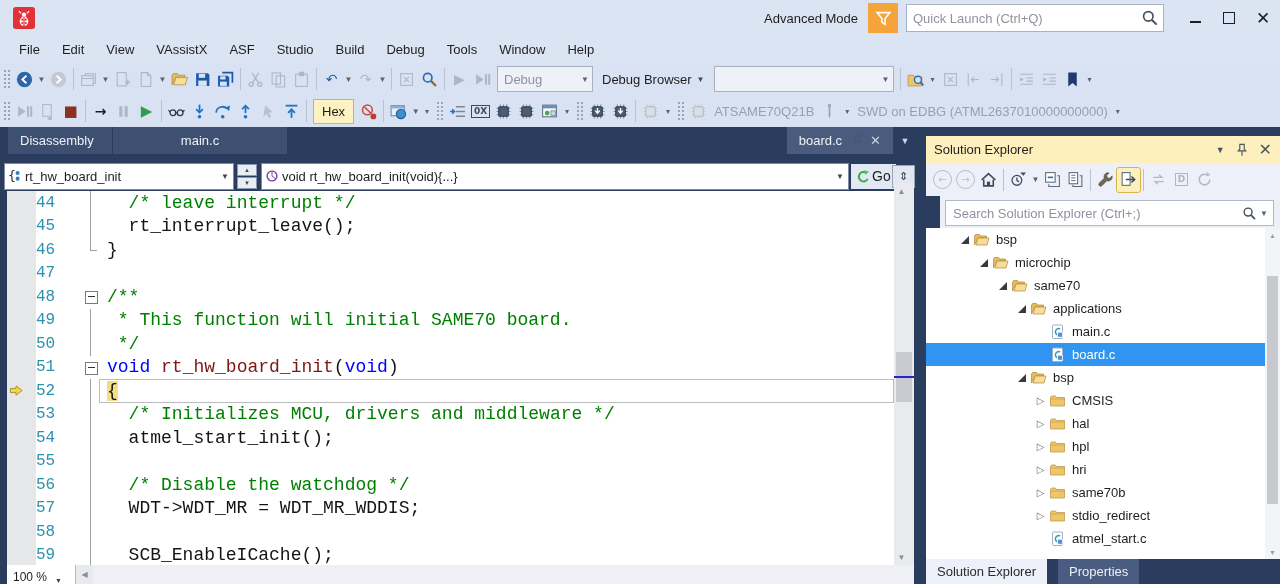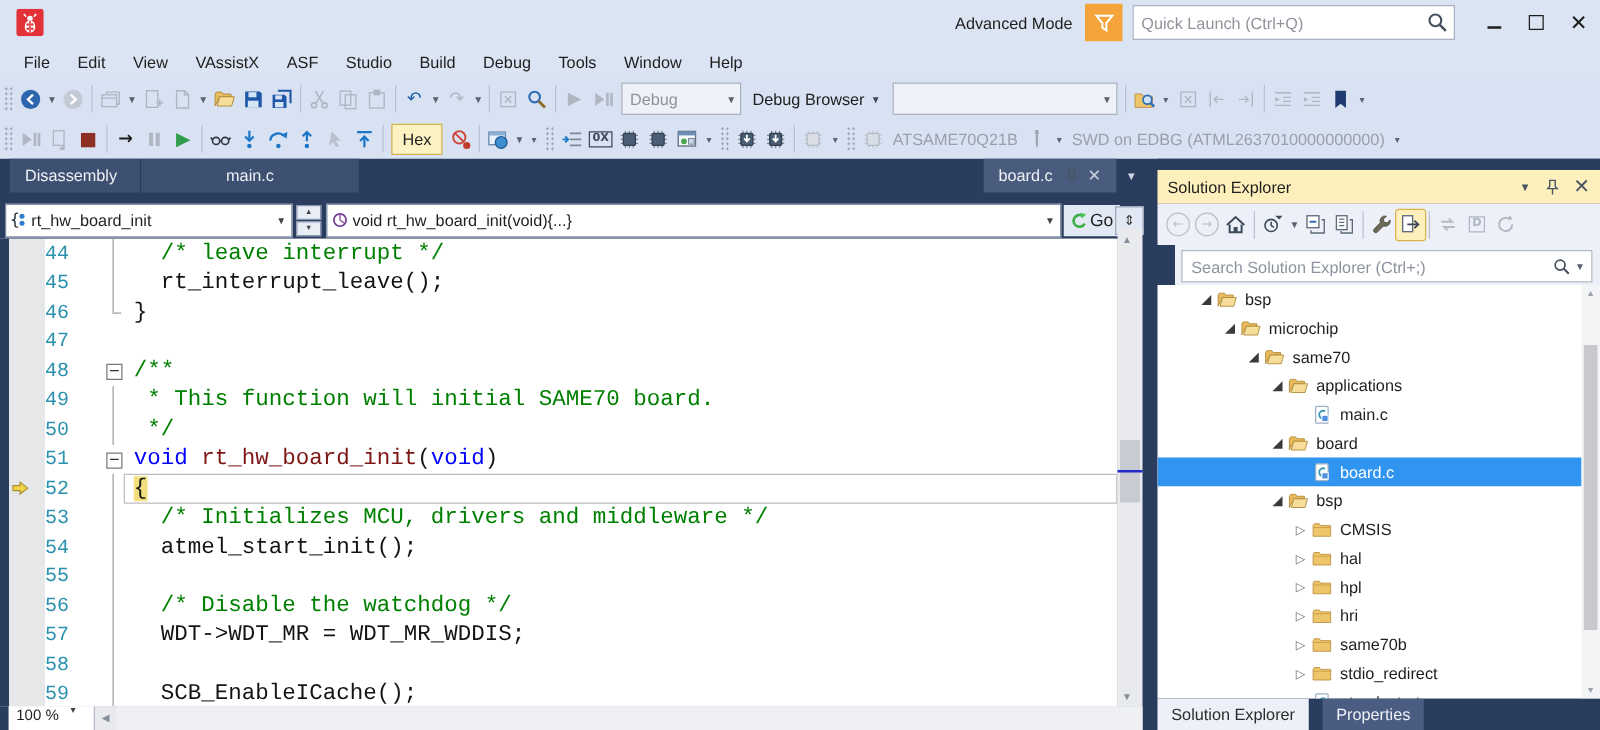--- a/index.html
+++ b/index.html
@@ -95,21 +95,21 @@
   .cm{color:#008000}.kw{color:#0000ff}.fn{color:#7e1616}.pl{color:#141414}
   .hl{background:#f3df80;color:#141414}
   .crow.cur .ctext{outline:1px solid #bdbdbd;outline-offset:-1px}
   
   .vs{position:absolute;right:2px;top:56px;width:20px;bottom:19px;background:#e9eaee}
   .vs .arr{position:absolute;left:0;right:0;height:16px;display:flex;align-items:center;justify-content:center;font-size:8px;color:#868e9d}
   .vs .thumb{position:absolute;left:2px;right:2px;top:169px;height:50px;background:#c9cbd2}
   .vs .bline{position:absolute;left:0;right:0;top:193px;height:2px;background:#2228c8}
   .ebot{position:absolute;left:0;right:2px;bottom:0;height:19px;background:#e9edf4;display:flex;align-items:center}
   .ebot .corner{width:7px;height:100%;background:#2b3d5e}
-  .zoombox{width:62px;height:100%;background:#fff;border-right:1px solid #b5bcc8;display:flex;align-items:flex-start;font-size:12px;padding-left:6px}
+  .zoombox{width:62px;height:100%;background:#fff;border-right:1px solid #b5bcc8;display:flex;align-items:flex-end;font-size:12px;padding-left:6px}
   .zoombox .car{margin-left:8px;font-size:7px;color:#444}
   .hsl{width:17px;height:100%;display:flex;align-items:center;justify-content:center;font-size:8px;color:#868e9d;background:#e9eaee}
   .htrack{flex:1;height:100%;background:#eef0f4}
   
   .sepanel{position:absolute;left:926px;top:0;right:0;bottom:0;background:#2b3d5e}
   .se-h{position:absolute;top:9px;left:0;right:0;height:27px;background:#fdf0bc;display:flex;align-items:center;padding:0 8px;font-size:13px}
   .se-h .hic{display:flex;align-items:center;gap:10px;margin-left:auto;color:#4a5563}
   .se-h .hic svg{width:14px;height:14px}
   .se-h .hx{font-size:16px;line-height:1}
   .se-h .hcar{font-size:9px}
@@ -885,32 +885,20 @@
             <span class="arr"></span>
             <span class="ticon">
               <svg viewBox="0 0 16 16">
                 <rect x="3" y="1" width="10" height="13.5" rx="1" fill="#fff" stroke="#9ab0c4"></rect>
                 <path d="M10.6 5a3.2 3.2 0 1 0 0 5.6" fill="none" stroke="#3a97b8" stroke-width="1.5"></path>
                 <rect x="8" y="8.2" width="5" height="5" fill="#4f8fdd" stroke="#fff" stroke-width=".8"></rect>
               </svg>
             </span>
             <span>main.c</span>
           </div>
-          <div class="trow" style="padding-left: 88px;">
-            <span class="arr">
-              <span class="tri-open"></span>
-            </span>
-            <span class="ticon">
-              <svg viewBox="0 0 16 16">
-                <path d="M1 13V4l1-1.5h4L7 4h6v2H4.5z" fill="#e8bc5e" stroke="#b08834" stroke-width=".7"></path>
-                <path d="M2.5 13l2-7h11l-2 7z" fill="#f7dd9a" stroke="#b08834" stroke-width=".7"></path>
-              </svg>
-            </span>
-            <span>board</span>
-          </div>
           <div class="trow sel" style="padding-left: 107px;">
             <span class="arr"></span>
             <span class="ticon">
               <svg viewBox="0 0 16 16">
                 <rect x="3" y="1" width="10" height="13.5" rx="1" fill="#fff" stroke="#9ab0c4"></rect>
                 <path d="M10.6 5a3.2 3.2 0 1 0 0 5.6" fill="none" stroke="#3a97b8" stroke-width="1.5"></path>
                 <rect x="8" y="8.2" width="5" height="5" fill="#4f8fdd" stroke="#fff" stroke-width=".8"></rect>
               </svg>
             </span>
             <span>board.c</span>

